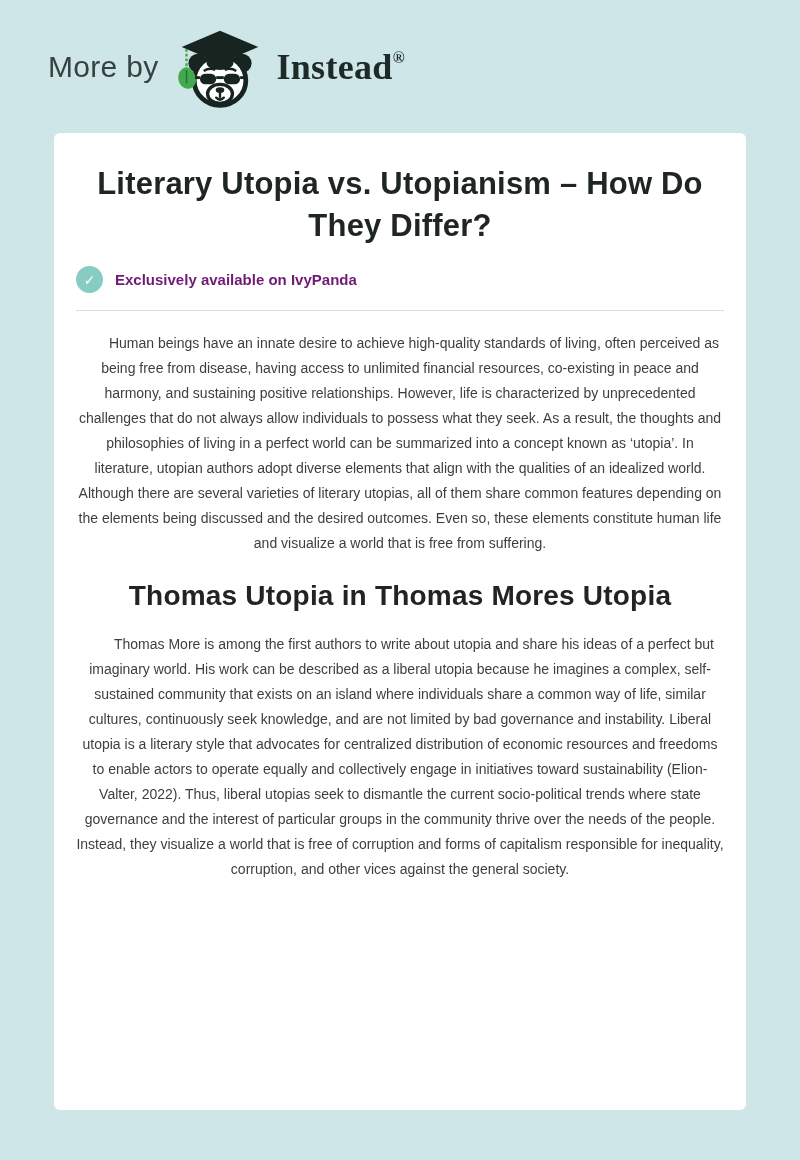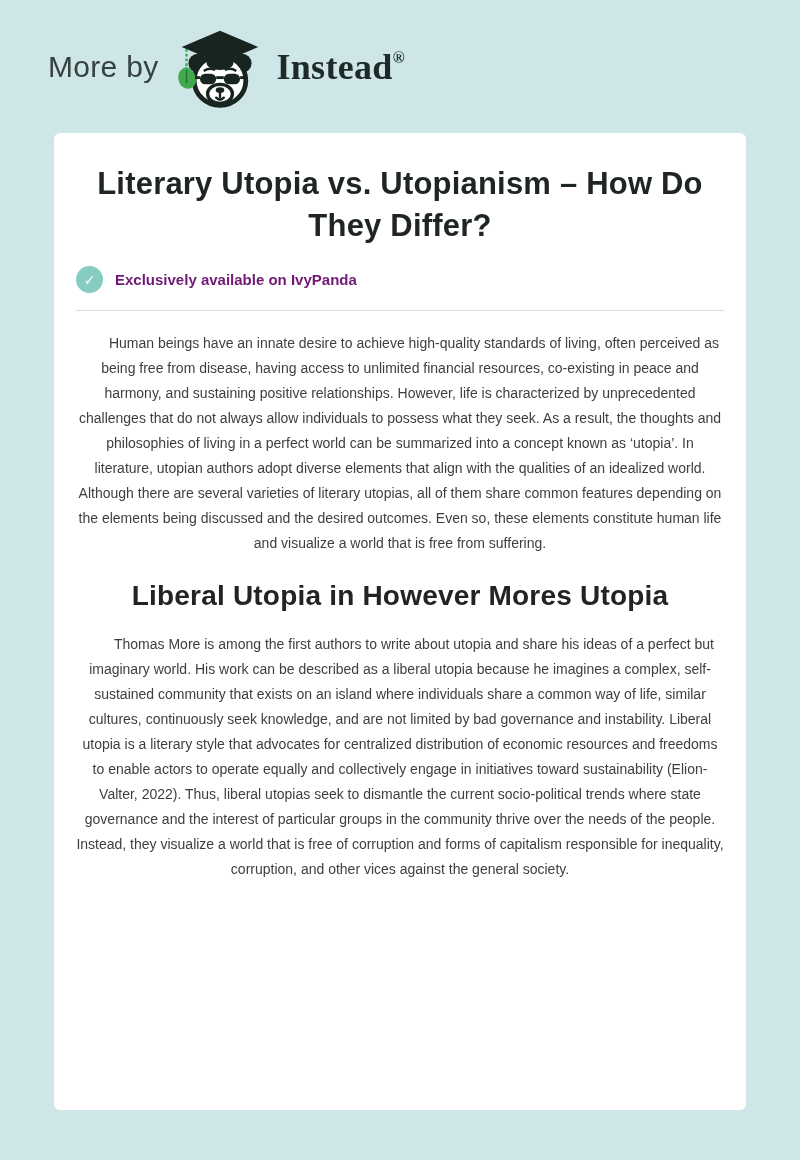--- a/index.html
+++ b/index.html
@@ -151,18 +151,18 @@
       <span class="badge-label">Exclusively available on IvyPanda</span>
     </div>
 
     <hr class="divider">
 
     <section>
       <p class="body-paragraph">Human beings have an innate desire to achieve high-quality standards of living, often perceived as being free from disease, having access to unlimited financial resources, co-existing in peace and harmony, and sustaining positive relationships. However, life is characterized by unprecedented challenges that do not always allow individuals to possess what they seek. As a result, the thoughts and philosophies of living in a perfect world can be summarized into a concept known as ‘utopia’. In literature, utopian authors adopt diverse elements that align with the qualities of an idealized world. Although there are several varieties of literary utopias, all of them share common features depending on the elements being discussed and the desired outcomes. Even so, these elements constitute human life and visualize a world that is free from suffering.</p>
     </section>
 
     <section>
-      <h2 class="section-heading">Liberal Utopia in However Mores Utopia</h2>
+      <h2 class="section-heading">Thomas Utopia in Thomas Mores Utopia</h2>
       <p class="body-paragraph">Thomas More is among the first authors to write about utopia and share his ideas of a perfect but imaginary world. His work can be described as a liberal utopia because he imagines a complex, self-sustained community that exists on an island where individuals share a common way of life, similar cultures, continuously seek knowledge, and are not limited by bad governance and instability. Liberal utopia is a literary style that advocates for centralized distribution of economic resources and freedoms to enable actors to operate equally and collectively engage in initiatives toward sustainability (Elion-Valter, 2022). Thus, liberal utopias seek to dismantle the current socio-political trends where state governance and the interest of particular groups in the community thrive over the needs of the people. Instead, they visualize a world that is free of corruption and forms of capitalism responsible for inequality, corruption, and other vices against the general society.</p>
     </section>
   </main>
 
 </div>
 
 </body></html>

